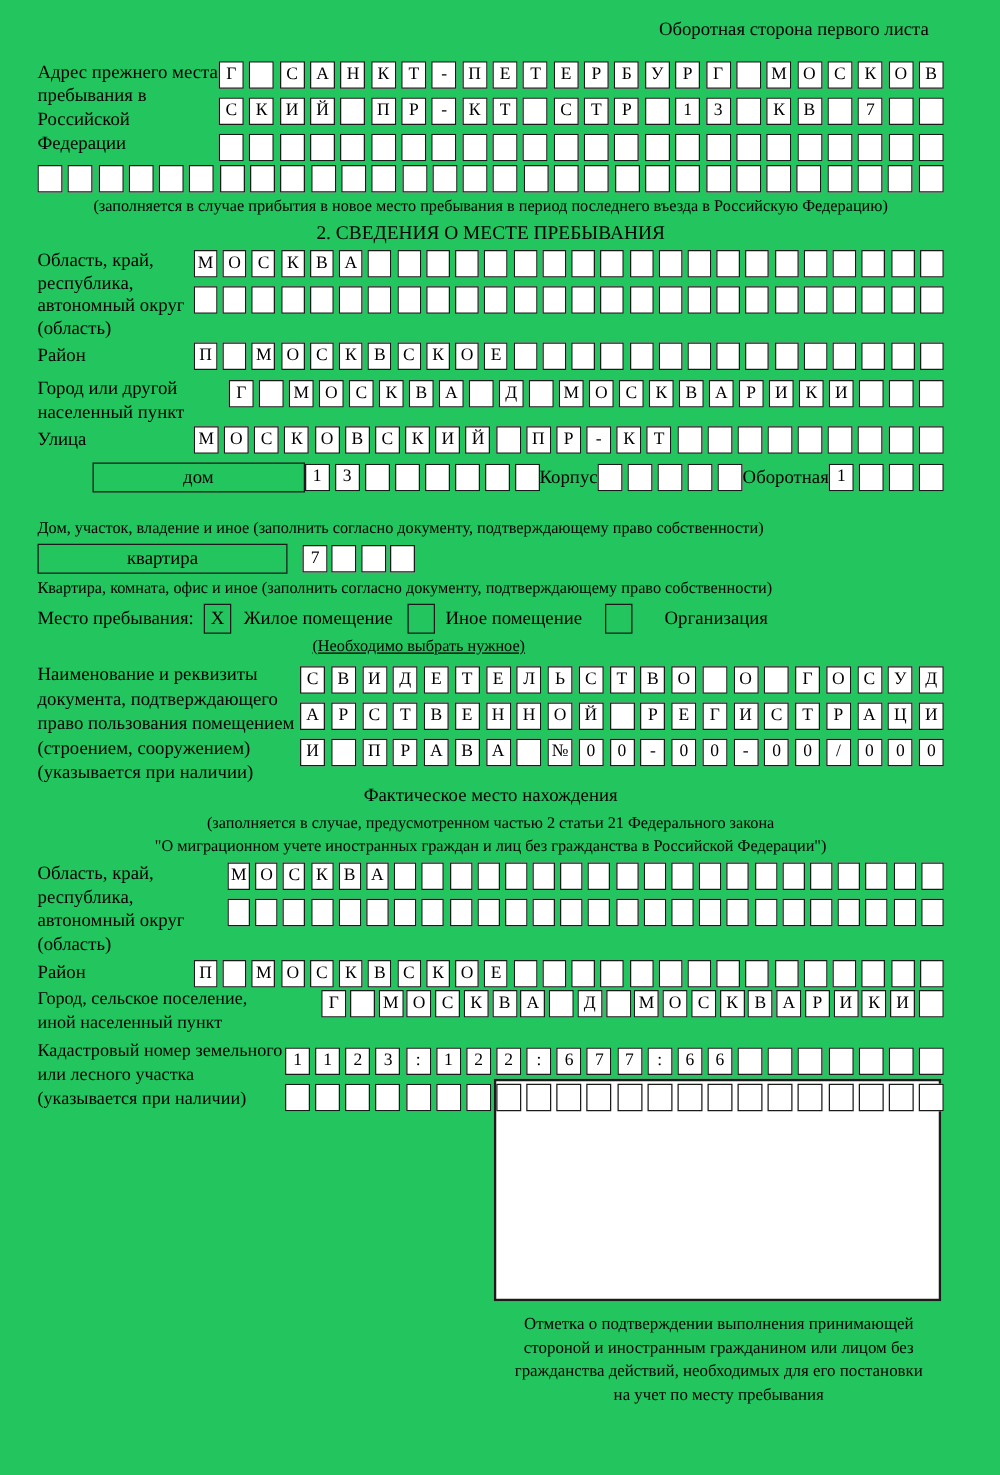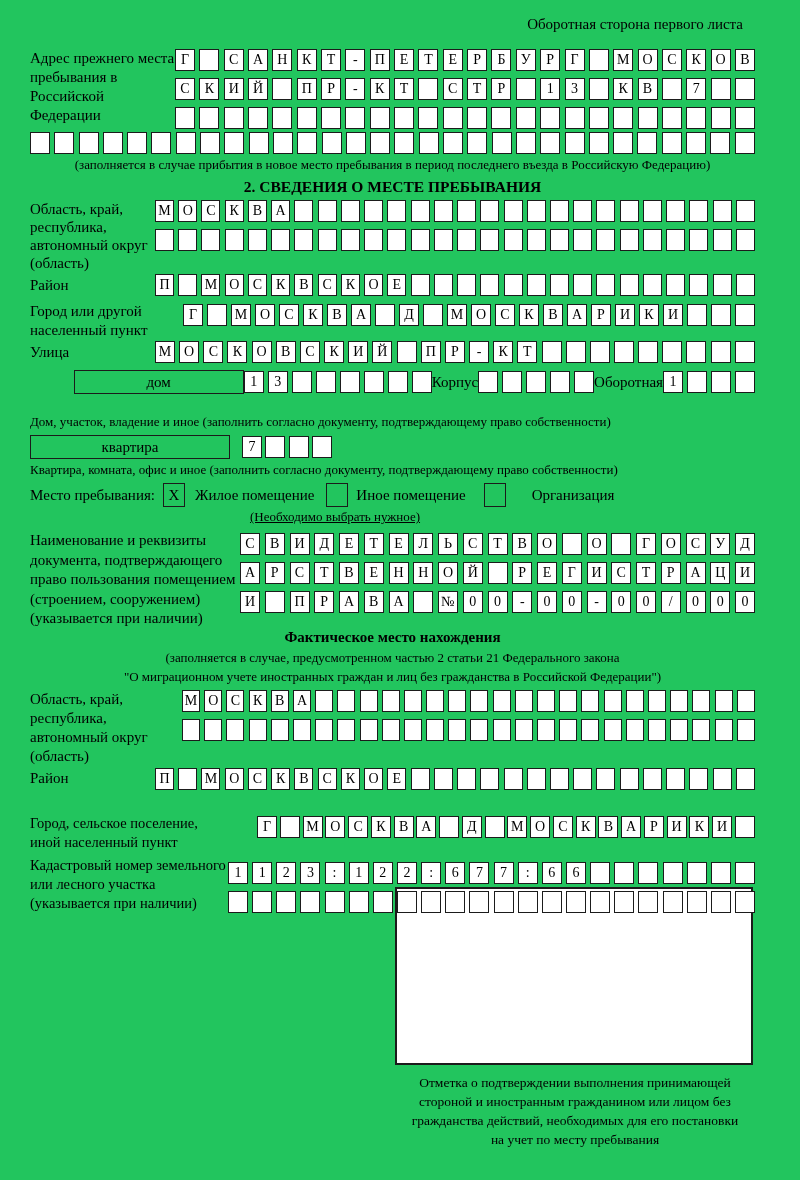--- a/index.html
+++ b/index.html
@@ -7,21 +7,21 @@
     width:800px;height:1180px;box-sizing:border-box;
     padding:16px 45px 0 30px;
     background:#22c55e;color:#000;
     font-family:"Liberation Serif","DejaVu Serif",serif;
     overflow:hidden;position:relative;
   }
   .backside{ text-align:right; font-size:15px; margin-right:12px; }
   .lbl{ font-size:15px; line-height:19px; }
   .note{ font-size:13px; line-height:16px; }
   .center{ text-align:center; }
-  .bold{ font-weight:bold;text-align:center; }
+  .bold{ font-weight:normal;text-align:center; }
 
   .block{ display:flex; align-items:flex-start;font-family:Liberation Serif, serif; }
   .rows{ display:flex; flex-direction:column; }
 
   .boxrow{ display:flex; justify-content:space-between; }
   .cell{
     flex:0 0 auto; width:20px; height:22px; box-sizing:border-box;
     border:1.6px solid #1b1b1b; background:#fff;
     display:flex; align-items:center; justify-content:center;
     font-size:14px; line-height:1;
@@ -557,21 +557,21 @@
         <span class="cell"></span>
         <span class="cell"></span>
         <span class="cell"></span>
         <span class="cell"></span>
         <span class="cell"></span>
         <span class="cell"></span>
         <span class="cell"></span>
       </div>
   </div>
 
-  <div class="block" style="margin-top:24px;gap:40px;">
+  <div class="block" style="margin-top:0;gap:40px;">
     <div class="lbl" style="width:198px;font-size:14.5px;">Город, сельское поселение, иной населенный пункт</div>
     <div class="boxrow rw527" style="margin-top:2px;">
         <span class="cell">Г</span>
         <span class="cell"></span>
         <span class="cell">М</span>
         <span class="cell">О</span>
         <span class="cell">С</span>
         <span class="cell">К</span>
         <span class="cell">В</span>
         <span class="cell">А</span>

